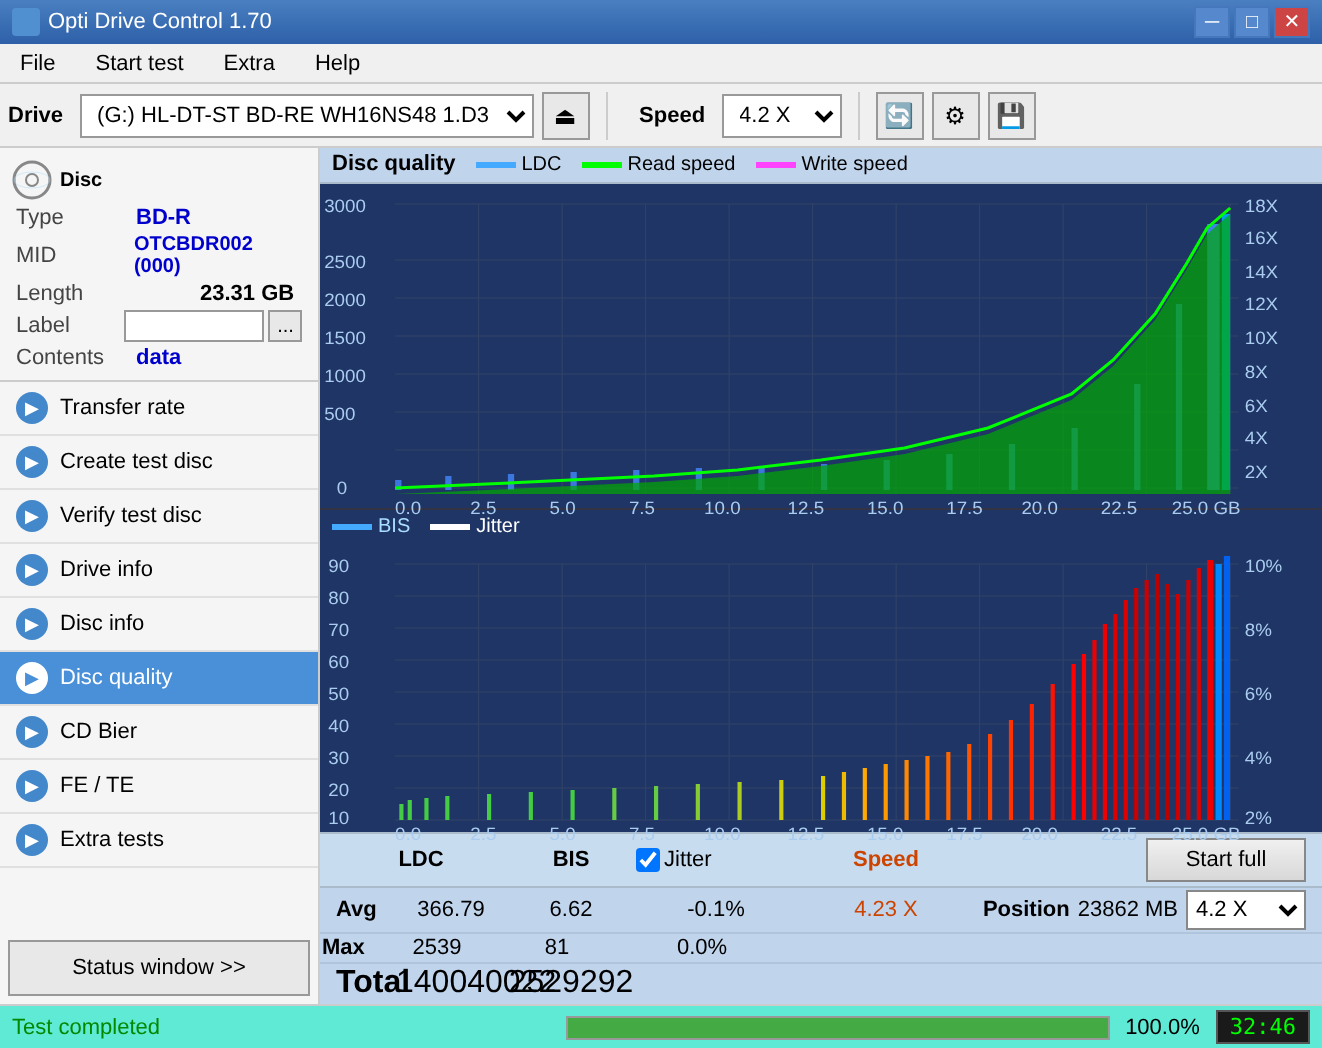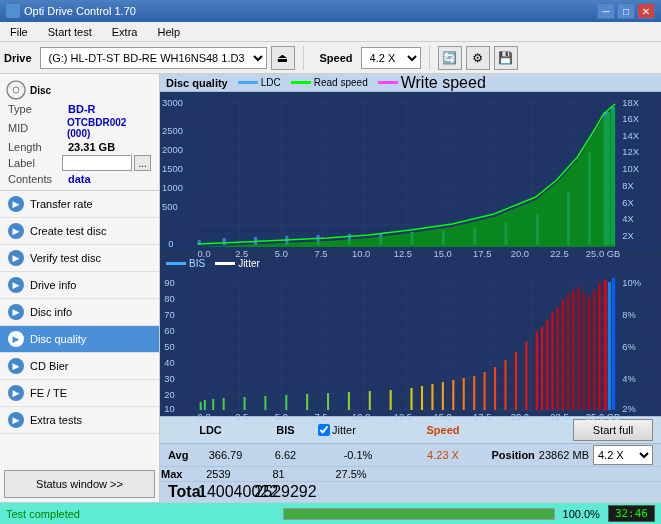--- a/index.html
+++ b/index.html
@@ -28,21 +28,21 @@
     
     .main { display: flex; height: calc(524px - 22px - 20px - 32px - 22px); }
 
     
     .sidebar { width: 160px; background: #f5f5f5; border-right: 1px solid #ccc; display: flex; flex-direction: column; }
     .disc-info-panel { padding: 4px; border-bottom: 1px solid #ccc; }
     .disc-info-header { display: flex; align-items: center; gap: 4px; padding: 2px; }
     .disc-row { display: flex; align-items: center; padding: 1px 4px; }
     .disc-row-label { width: 60px; font-size: 11px; color: #444; }
     .disc-row-value { font-size: 11px; color: #0000cc; font-weight: bold; }
-    .disc-row-value.dark { color: #000; }
+    .disc-row-value.dark { color: #000; margin-left: 32px; }
     .label-input { height: 16px; width: 70px; border: 1px solid #999; font-size: 10px; }
     .label-btn { width: 18px; height: 16px; background: #e8e8e8; border: 1px solid #999; font-size: 10px; cursor: pointer; margin-left: 2px; }
 
     
     .nav-items { flex: 1; }
     .nav-item { display: flex; align-items: center; gap: 6px; padding: 5px 8px; cursor: pointer; font-size: 11px; border-bottom: 1px solid #e0e0e0; }
     .nav-item.active { background: #4a90d9; color: white; }
     .nav-item-icon { width: 16px; height: 16px; border-radius: 50%; display: flex; align-items: center; justify-content: center; font-size: 9px; flex-shrink: 0; }
     .nav-icon-blue { background: #4488cc; color: white; }
 
@@ -183,21 +183,21 @@
       <span style="display:flex;align-items:center;gap:3px;">
         <span style="width:20px;height:3px;background:#44aaff;display:inline-block;"></span>
         <span style="font-size:10px;">LDC</span>
       </span>
       <span style="display:flex;align-items:center;gap:3px;">
         <span style="width:20px;height:3px;background:#00ff00;display:inline-block;"></span>
         <span style="font-size:10px;">Read speed</span>
       </span>
       <span style="display:flex;align-items:center;gap:3px;">
         <span style="width:20px;height:3px;background:#ff44ff;display:inline-block;"></span>
-        <span style="font-size:16px;">Write speed</span>
+        <span style="font-size:10px;">Write speed</span>
       </span>
     </div>
 
     <div style="position:relative; height:168px; background:#1e3566; border-bottom:1px solid #334;">
       <svg width="100%" height="168" style="position:absolute;left:0;top:0;" viewBox="0 0 480 168" preserveAspectRatio="none">
 
         <line x1="36" y1="10" x2="440" y2="10" stroke="#334466" stroke-width="0.5"></line>
         <line x1="36" y1="38" x2="440" y2="38" stroke="#334466" stroke-width="0.5"></line>
         <line x1="36" y1="57" x2="440" y2="57" stroke="#334466" stroke-width="0.5"></line>
         <line x1="36" y1="76" x2="440" y2="76" stroke="#334466" stroke-width="0.5"></line>
@@ -406,21 +406,21 @@
               <option>4.2 X</option>
             </select>
           </div>
         </div>
       </div>
 
       <div style="display:flex; align-items:center; padding:1px 1px; font-size:11px; border-bottom:1px solid #b0c4dc;">
         <div style="width:30px; font-weight:bold;">Max</div>
         <div style="width:55px; text-align:center;">2539</div>
         <div style="width:65px; text-align:center;">81</div>
-        <div style="width:80px; text-align:center;">27.5%</div>
+        <div style="width:80px; text-align:center;">0.0%</div>
       </div>
 
       <div style="display:flex; align-items:center; padding:1px 8px; font-size:16px;">
         <div style="width:30px; font-weight:bold;">Total</div>
         <div style="width:55px; text-align:center;">140040022</div>
         <div style="width:65px; text-align:center;">2529292</div>
       </div>
     </div>
   </div>
 </div>

